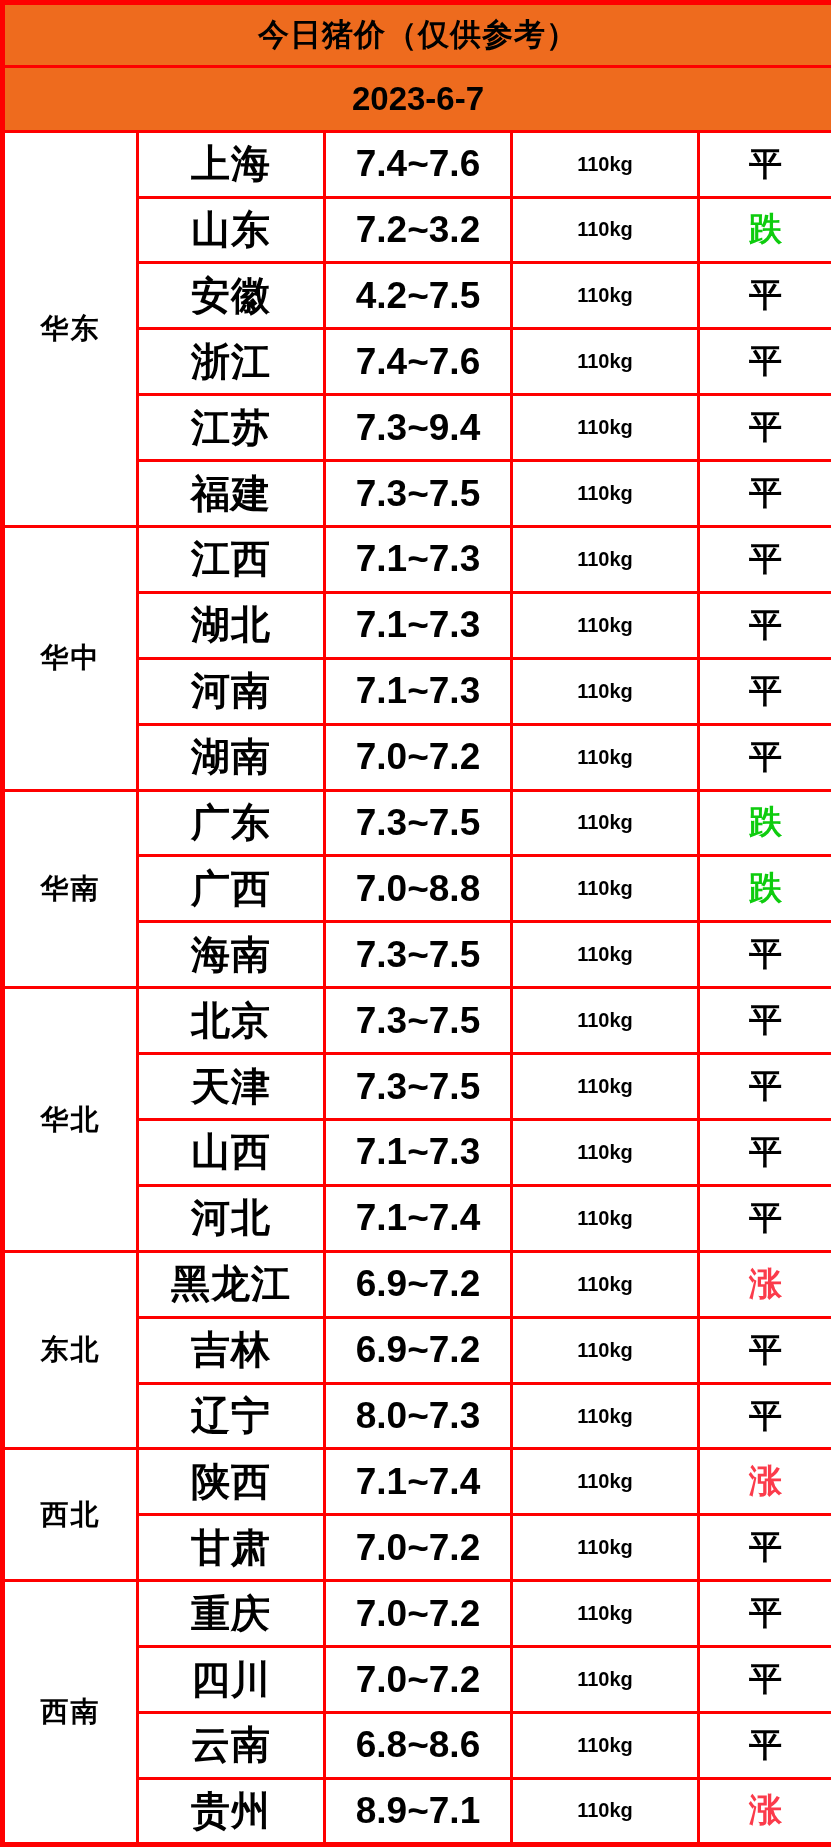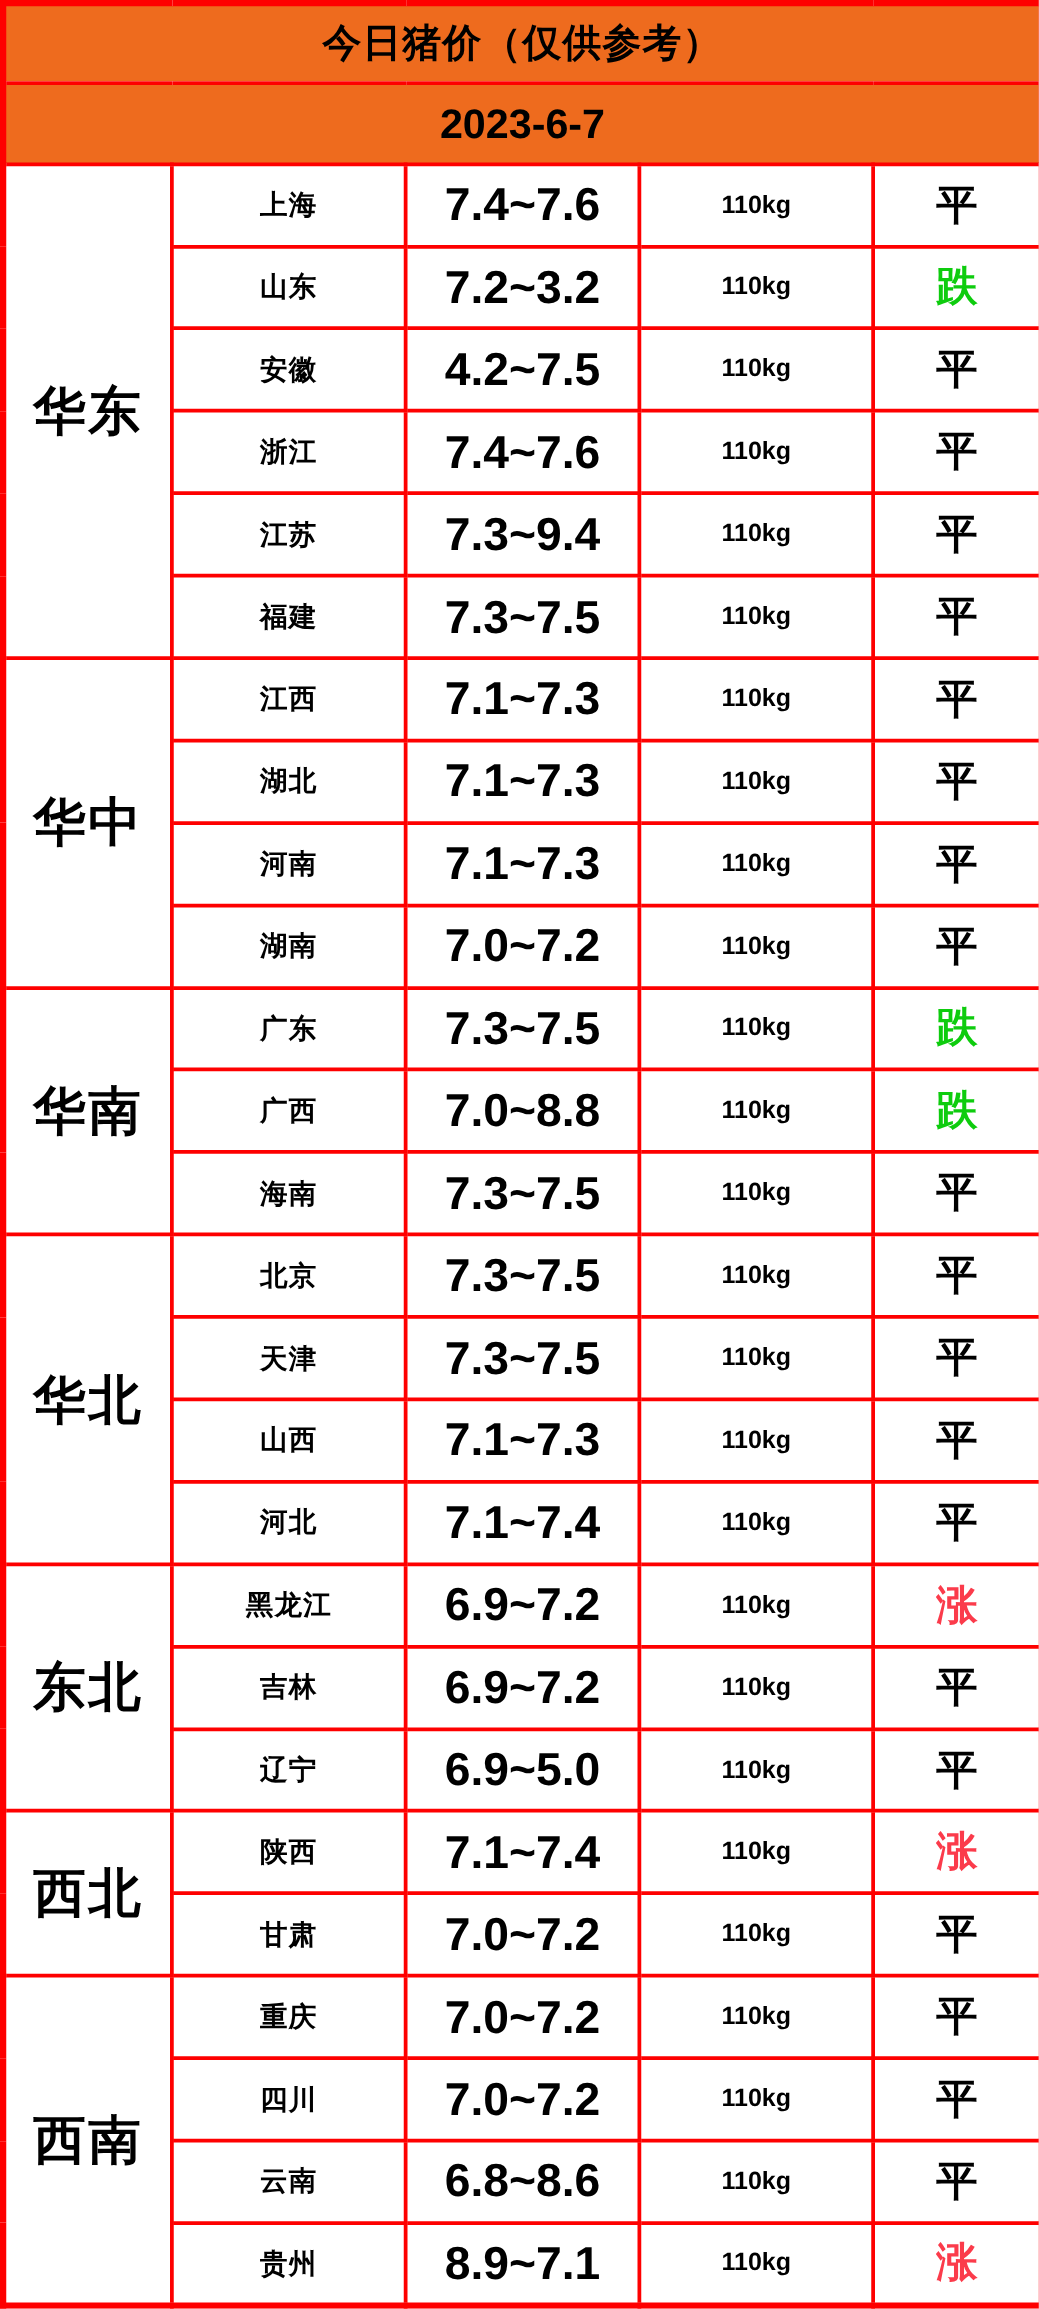--- a/index.html
+++ b/index.html
@@ -26,22 +26,22 @@
   col.c-status{width:135px;}
   tr.title-row{height:61px;}
   tr.date-row{height:62px;}
   tr.data-row{height:63px;}
   td.title-cell{
     background:#ee6b1e;font-size:31px;letter-spacing:1px;
   }
   td.date-cell{
     background:#ee6b1e;font-size:33px;
   }
-  td.region-cell{font-size:42px;letter-spacing:2px;text-align:center;}
-  td.province-cell{font-size:22px;letter-spacing:1px;}
+  td.region-cell{font-size:28px;letter-spacing:2px;text-align:center;}
+  td.province-cell{font-size:39px;letter-spacing:1px;}
   td.price-cell{font-size:37px;}
   td.weight-cell{font-size:20px;}
   td.status-cell{font-size:33px;}
 </style>
 </head>
 <body>
 
 <table class="price-table">
   <colgroup>
     <col class="c-region">
@@ -172,21 +172,21 @@
         <td class="status-cell" style="color: rgb(251, 59, 75);">涨</td>
       </tr>
       <tr class="data-row">
         <td class="province-cell">吉林</td>
         <td class="price-cell">6.9~7.2</td>
         <td class="weight-cell">110kg</td>
         <td class="status-cell" style="color: rgb(0, 0, 0);">平</td>
       </tr>
       <tr class="data-row">
         <td class="province-cell">辽宁</td>
-        <td class="price-cell">6.9~5.0</td>
+        <td class="price-cell">8.0~7.3</td>
         <td class="weight-cell">110kg</td>
         <td class="status-cell" style="color: rgb(0, 0, 0);">平</td>
       </tr>
       <tr class="data-row">
         <td class="region-cell" rowspan="2">西北</td>
         <td class="province-cell">陕西</td>
         <td class="price-cell">7.1~7.4</td>
         <td class="weight-cell">110kg</td>
         <td class="status-cell" style="color: rgb(251, 59, 75);">涨</td>
       </tr>

